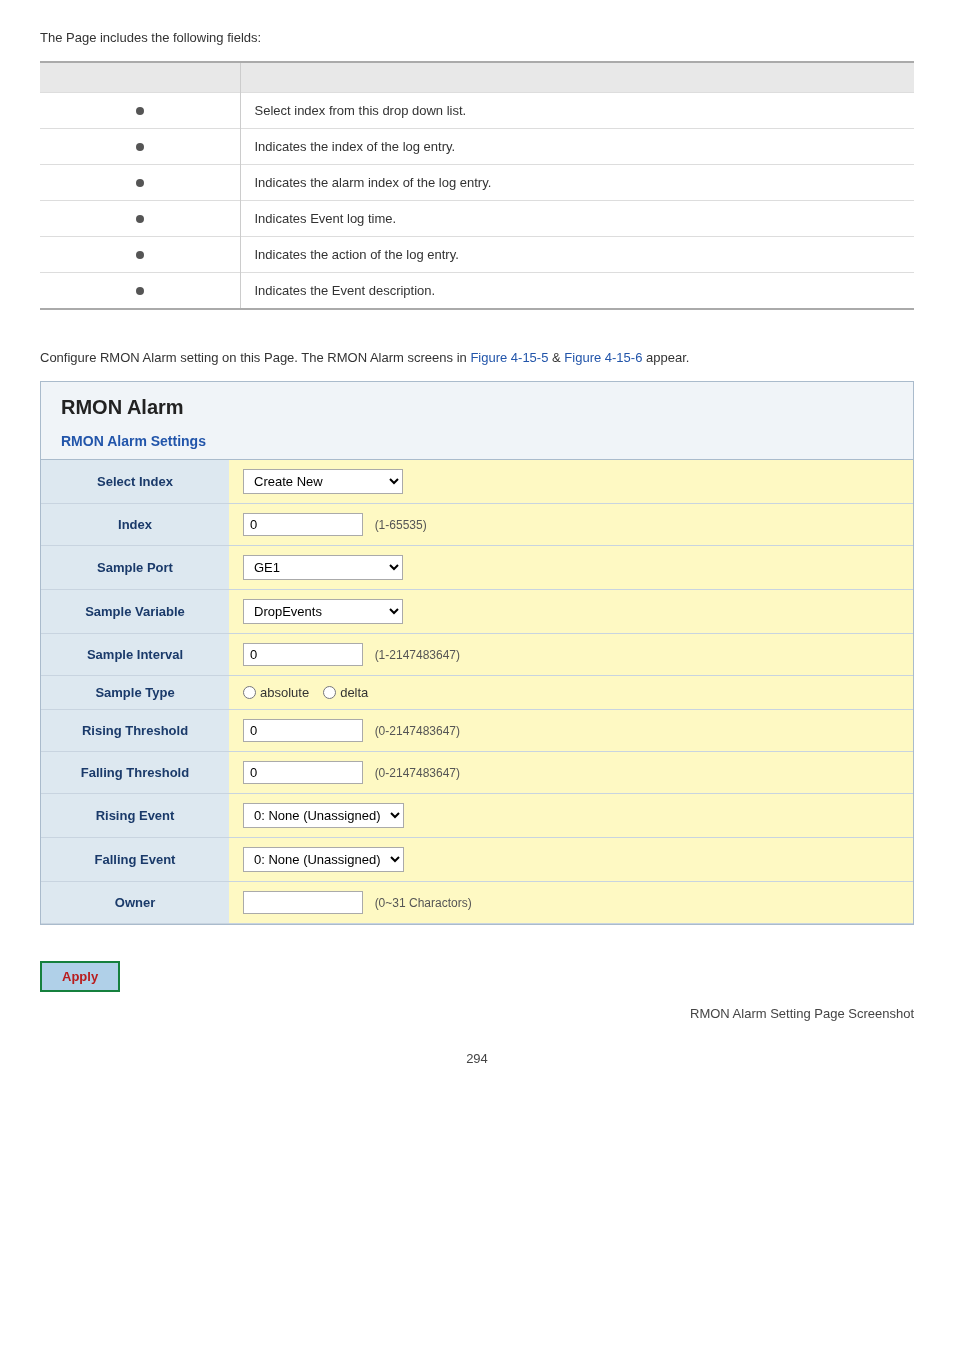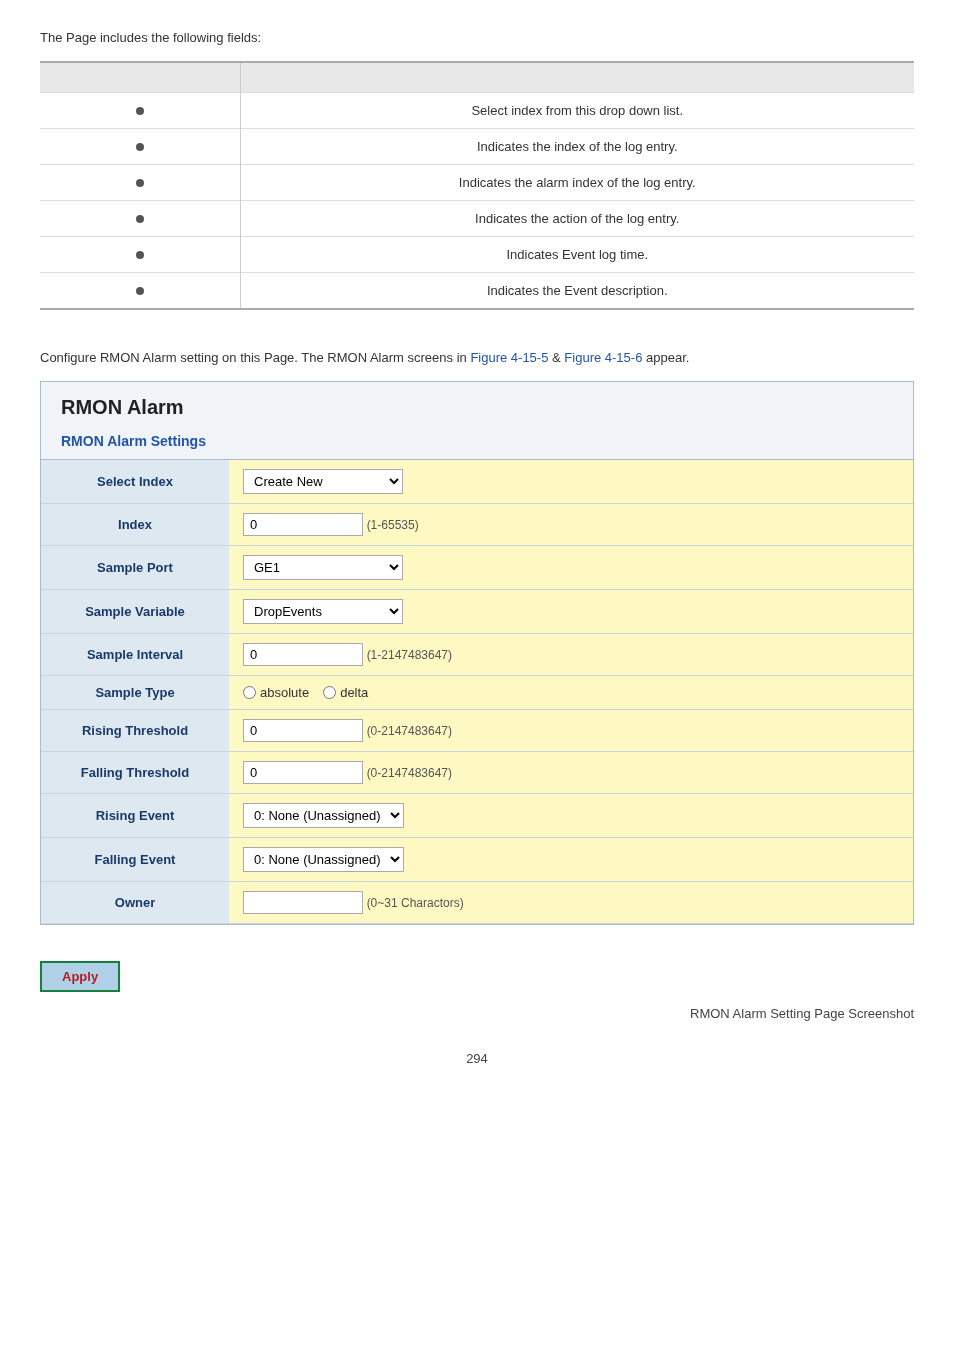--- a/index.html
+++ b/index.html
@@ -18,21 +18,20 @@
       font-size: 13px;
     }
 
     
     .log-table {
       width: 100%;
       border-collapse: collapse;
       margin-bottom: 40px;
       border-top: 2px solid #aaa;
       border-bottom: 2px solid #aaa;
-      text-align: center;
     }
     .log-table tr {
       border-bottom: 1px solid #ddd;
     }
     .log-table tr:first-child {
       background: #e8e8e8;
       height: 30px;
     }
     .log-table td {
       padding: 10px 14px;
@@ -118,20 +117,21 @@
     }
     input[type="text"], input[type="number"] {
       padding: 3px 6px;
       font-size: 13px;
       border: 1px solid #aaa;
       width: 120px;
     }
     .range-hint {
       color: #555;
       font-size: 12px;
+      margin-left: 8px;
     }
     .radio-group {
       display: flex;
       align-items: center;
       gap: 14px;
     }
     .radio-group label {
       display: flex;
       align-items: center;
       gap: 4px;
@@ -187,25 +187,25 @@
     <tr>
       <td><span class="bullet"></span></td>
       <td>Indicates the index of the log entry.</td>
     </tr>
     <tr>
       <td><span class="bullet"></span></td>
       <td>Indicates the alarm index of the log entry.</td>
     </tr>
     <tr>
       <td><span class="bullet"></span></td>
+      <td>Indicates Event log time.</td>
+    </tr>
+    <tr>
+      <td><span class="bullet"></span></td>
       <td>Indicates the action of the log entry.</td>
-    </tr>
-    <tr>
-      <td><span class="bullet"></span></td>
-      <td>Indicates Event log time.</td>
     </tr>
     <tr>
       <td><span class="bullet"></span></td>
       <td>Indicates the Event description.</td>
     </tr>
   </tbody>
 </table>
 
 
 <p class="configure-text">

